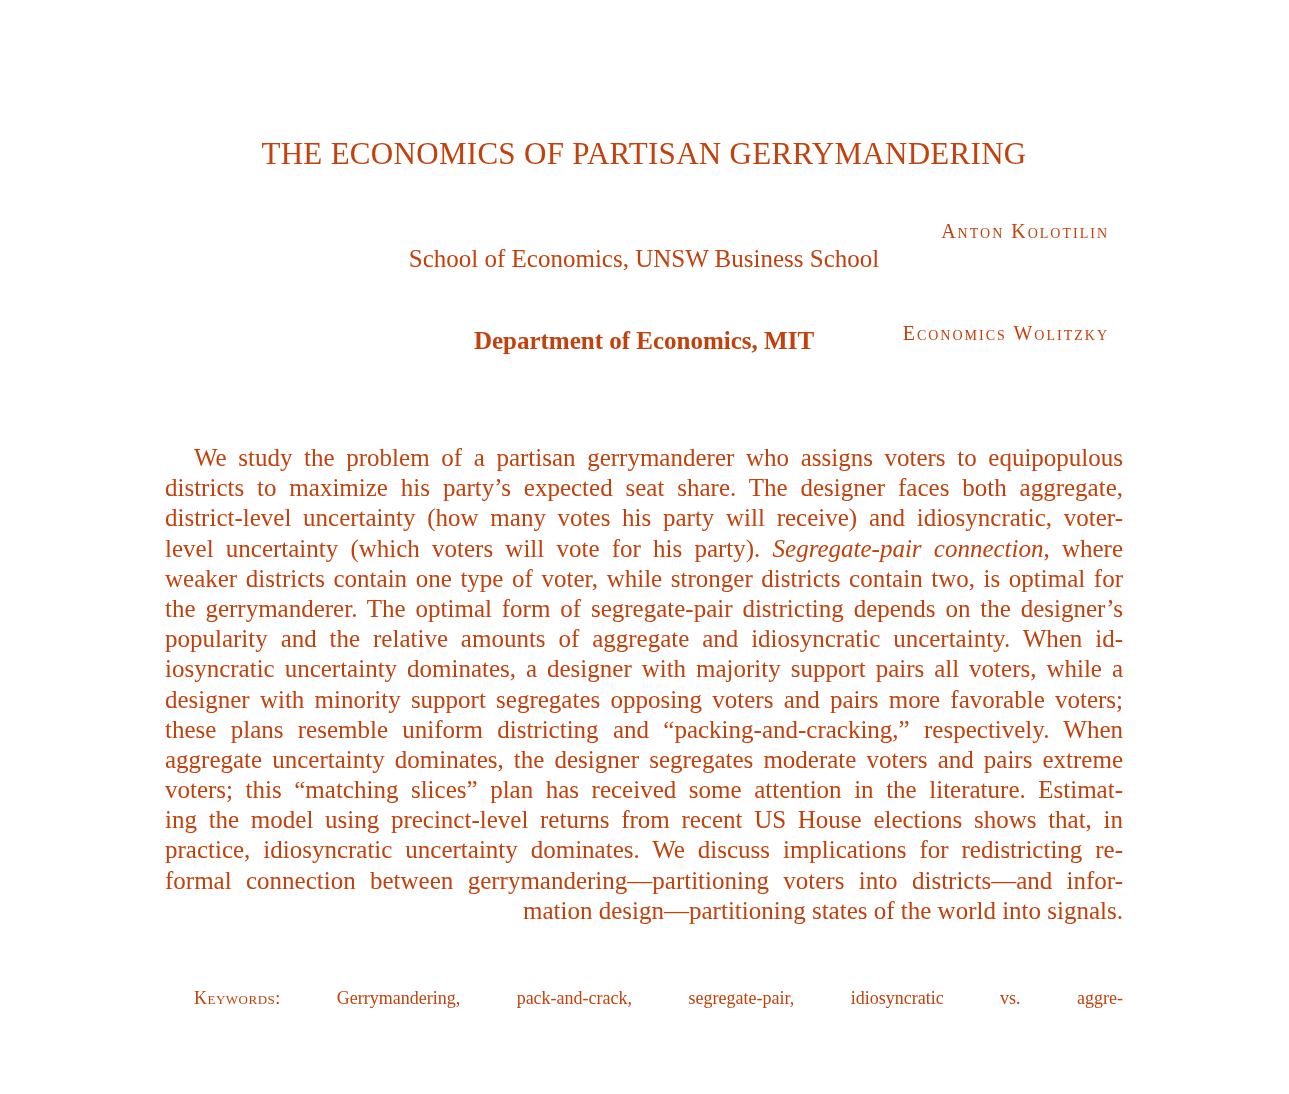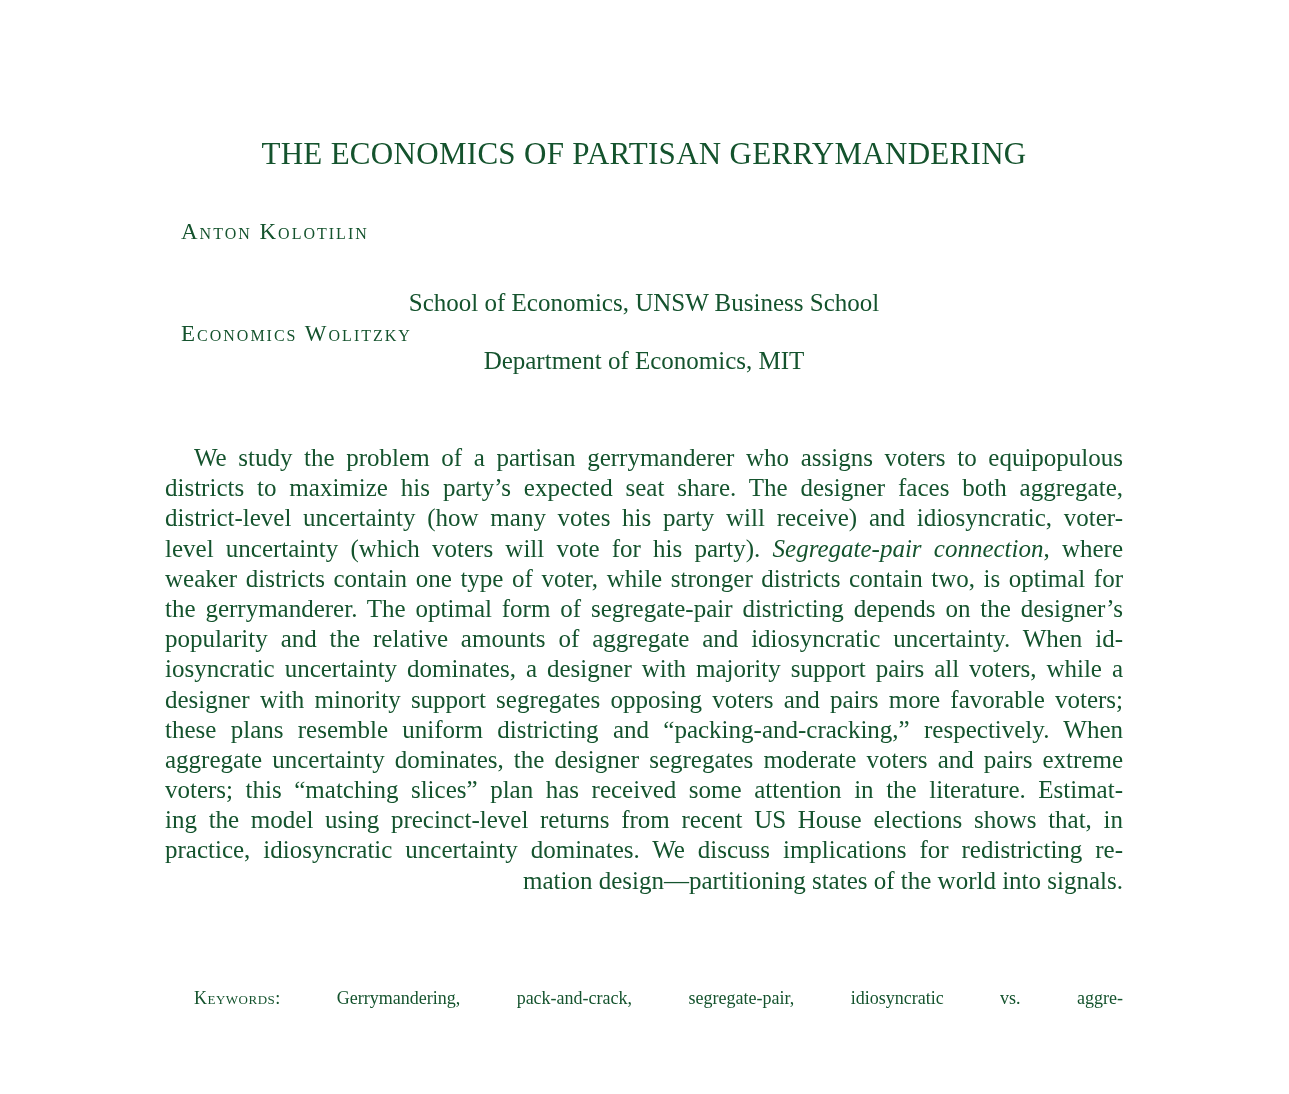--- a/index.html
+++ b/index.html
@@ -1,61 +1,61 @@
 <!DOCTYPE html>
 <html><head>
 <meta charset="utf-8">
 <style>
   html, body { margin: 0; padding: 0; }
   .page {
     position: relative;
     width: 1289px;
     height: 1094px;
     background: #ffffff;
-    color: #14532d;
+    color: #c2410c;
     font-family: "Liberation Serif", "DejaVu Serif", serif;
     overflow: hidden;
   }
   .title {
     position: absolute;
     top: 138px;
     left: 165px;
     width: 958px;
     margin: 0;
     font-size: 31px;
     font-weight: normal;
     letter-spacing: 0.3px;
     line-height: 31px;
     text-align: center;
     white-space: nowrap;
   }
   .author-name {
     position: absolute;
-    left: 181px;
+    left: 151px;
     width: 958px;
-    font-size: 23px;
+    font-size: 20px;
     line-height: 29px;
     font-variant: small-caps;
     letter-spacing: 2px;
-    text-align: left;
+    text-align: right;
     white-space: nowrap;
   }
   .author-affil {
     position: absolute;
     left: 165px;
     width: 958px;
     font-size: 25px;
     line-height: 29px;
     text-align: center;
     white-space: nowrap;
   }
   .name-1  { top: 217px; }
-  .affil-1 { top: 244px; margin-top: 44px; }
+  .affil-1 { top: 244px; }
   .name-2  { top: 319px; }
-  .affil-2 { top: 346px; }
+  .affil-2 { top: 326px; font-weight: bold; }
   .abstract {
     position: absolute;
     top: 443px;
     left: 165px;
     width: 958px;
     font-size: 25px;
   }
   .keywords {
     position: absolute;
     top: 983px;
@@ -97,20 +97,21 @@
       <div class="tline just"><span>weaker districts contain one type of voter, while stronger districts contain two, is optimal for</span></div>
       <div class="tline just"><span>the gerrymanderer. The optimal form of segregate-pair districting depends on the designer’s</span></div>
       <div class="tline just"><span>popularity and the relative amounts of aggregate and idiosyncratic uncertainty. When id-</span></div>
       <div class="tline just"><span>iosyncratic uncertainty dominates, a designer with majority support pairs all voters, while a</span></div>
       <div class="tline just"><span>designer with minority support segregates opposing voters and pairs more favorable voters;</span></div>
       <div class="tline just"><span>these plans resemble uniform districting and “packing-and-cracking,” respectively. When</span></div>
       <div class="tline just"><span>aggregate uncertainty dominates, the designer segregates moderate voters and pairs extreme</span></div>
       <div class="tline just"><span>voters; this “matching slices” plan has received some attention in the literature. Estimat-</span></div>
       <div class="tline just"><span>ing the model using precinct-level returns from recent US House elections shows that, in</span></div>
       <div class="tline just"><span>practice, idiosyncratic uncertainty dominates. We discuss implications for redistricting re-</span></div>
+      <div class="tline just"><span>formal connection between gerrymandering—partitioning voters into districts—and infor-</span></div>
       <div class="tline"><span>mation design—partitioning states of the world into signals.</span></div>
     </div>
 
   <div class="keywords">
       <div class="tline just ind"><span class="seg-smallcaps">Keywords</span><span>: Gerrymandering, pack-and-crack, segregate-pair, idiosyncratic vs. aggre-</span></div>
     </div>
 
 </div>
 
 </body></html>

